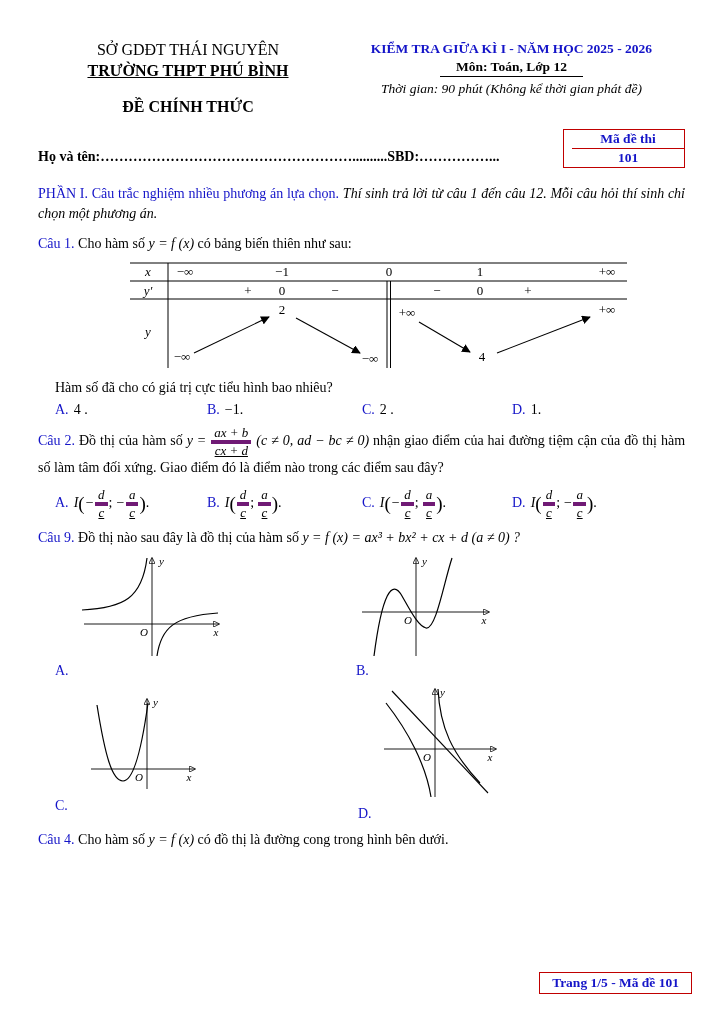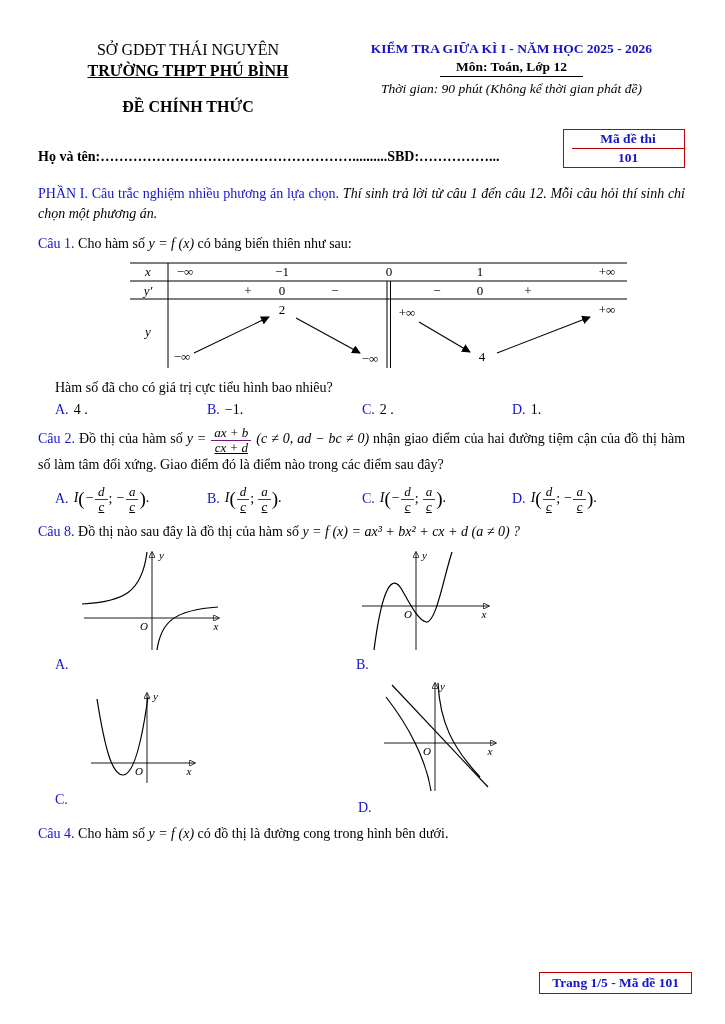--- a/index.html
+++ b/index.html
@@ -46,21 +46,21 @@
   .ansrow { display:flex; margin-top:6px; padding-left:17px; align-items:center; }
   .anscell { width:152px; }
   .anscell.c2 { width:155px; }
   .anscell.c3 { width:150px; }
   .anscell.c4 { flex:1; }
   .anscell b { margin-right:5px; }
   .tall { margin-top:10px; }
 
   .frac { display:inline-block; vertical-align:middle; text-align:center; font-size:13px;
           line-height:1.05; margin:0 1px; }
-  .frac .num { display:block; border-bottom:1px solid #701a75; padding:0 3px; }
+  .frac .num { display:block; border-bottom:4px solid #701a75; padding:0 3px; }
   .frac .den { display:block; padding:0 3px;text-decoration:underline; }
   .bp { font-size:19px; vertical-align:middle; }
   .semi { margin-right:3px; }
 
   
   .grow { display:flex; margin-top:4px; }
   .gcol { width:318px; }
   .gcol2 { flex:1; }
   .graph path { fill:none; stroke:#000; stroke-width:1.2; }
   .graph line { stroke:#000; stroke-width:0.9; }
@@ -184,21 +184,21 @@
     </p>
 
     <div class="ansrow tall">
       <div class="anscell"><b class="blue">A.</b><span class="mi">I</span><span class="bp">(</span><span class="mi">−</span><span class="frac"><span class="num mi">d</span><span class="den mi">c</span></span><span class="semi">;</span><span class="mi">−</span><span class="frac"><span class="num mi">a</span><span class="den mi">c</span></span><span class="bp">)</span><span>.</span></div>
       <div class="anscell c2"><b class="blue">B.</b><span class="mi">I</span><span class="bp">(</span><span class="mi"></span><span class="frac"><span class="num mi">d</span><span class="den mi">c</span></span><span class="semi">;</span><span class="mi"></span><span class="frac"><span class="num mi">a</span><span class="den mi">c</span></span><span class="bp">)</span><span>.</span></div>
       <div class="anscell c3"><b class="blue">C.</b><span class="mi">I</span><span class="bp">(</span><span class="mi">−</span><span class="frac"><span class="num mi">d</span><span class="den mi">c</span></span><span class="semi">;</span><span class="mi"></span><span class="frac"><span class="num mi">a</span><span class="den mi">c</span></span><span class="bp">)</span><span>.</span></div>
       <div class="anscell c4"><b class="blue">D.</b><span class="mi">I</span><span class="bp">(</span><span class="mi"></span><span class="frac"><span class="num mi">d</span><span class="den mi">c</span></span><span class="semi">;</span><span class="mi">−</span><span class="frac"><span class="num mi">a</span><span class="den mi">c</span></span><span class="bp">)</span><span>.</span></div>
     </div>
 
     <p class="qpara">
-      <b class="blue">Câu 8.</b>
+      <b class="blue">Câu 9.</b>
       <span>Đồ thị nào sau đây là đồ thị của hàm số</span>
       <span class="mi">y = f (x) = ax³ + bx² + cx + d (a ≠ 0) ?</span>
     </p>
 
     <div class="grow">
       <div class="gcol gopt gA">
         <svg class="graph" width="150" height="106" viewBox="0 0 150 106" xmlns="http://www.w3.org/2000/svg">
           <defs>
             <marker id="mA" viewBox="0 0 10 10" refX="9" refY="5" markerWidth="7" markerHeight="7" orient="auto">
               <path d="M0,0 L10,5 L0,10 z" fill="#000" stroke="none"></path>

